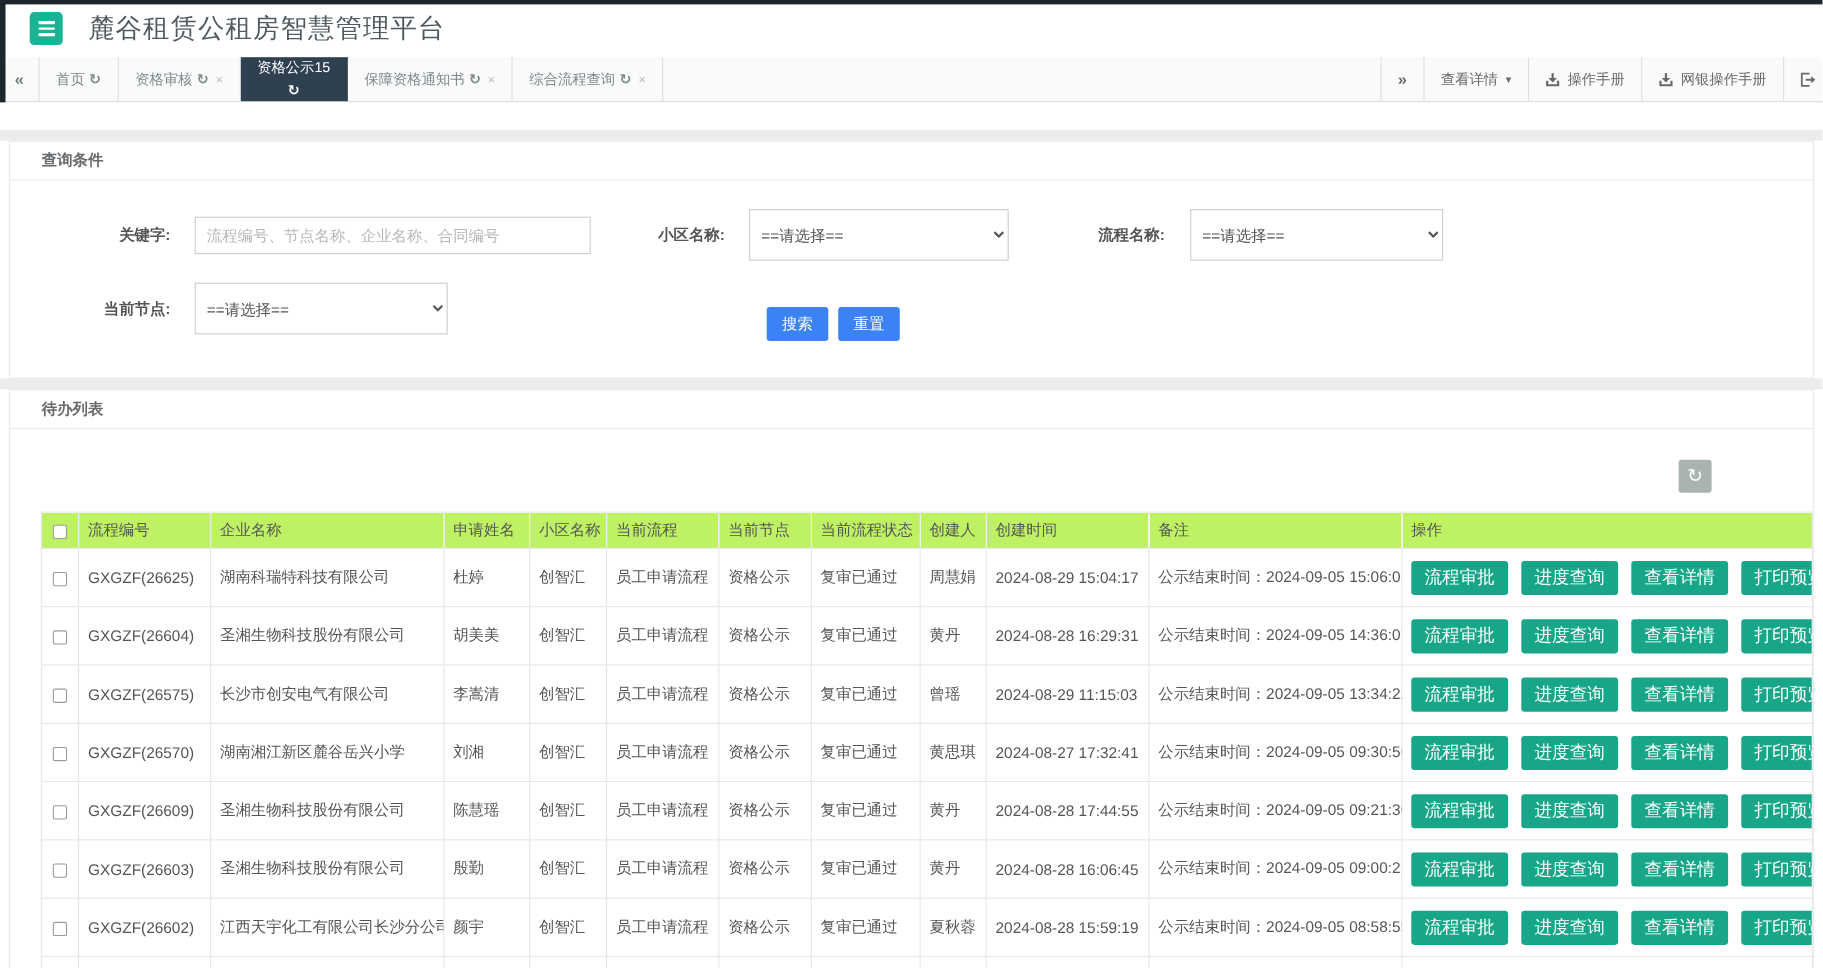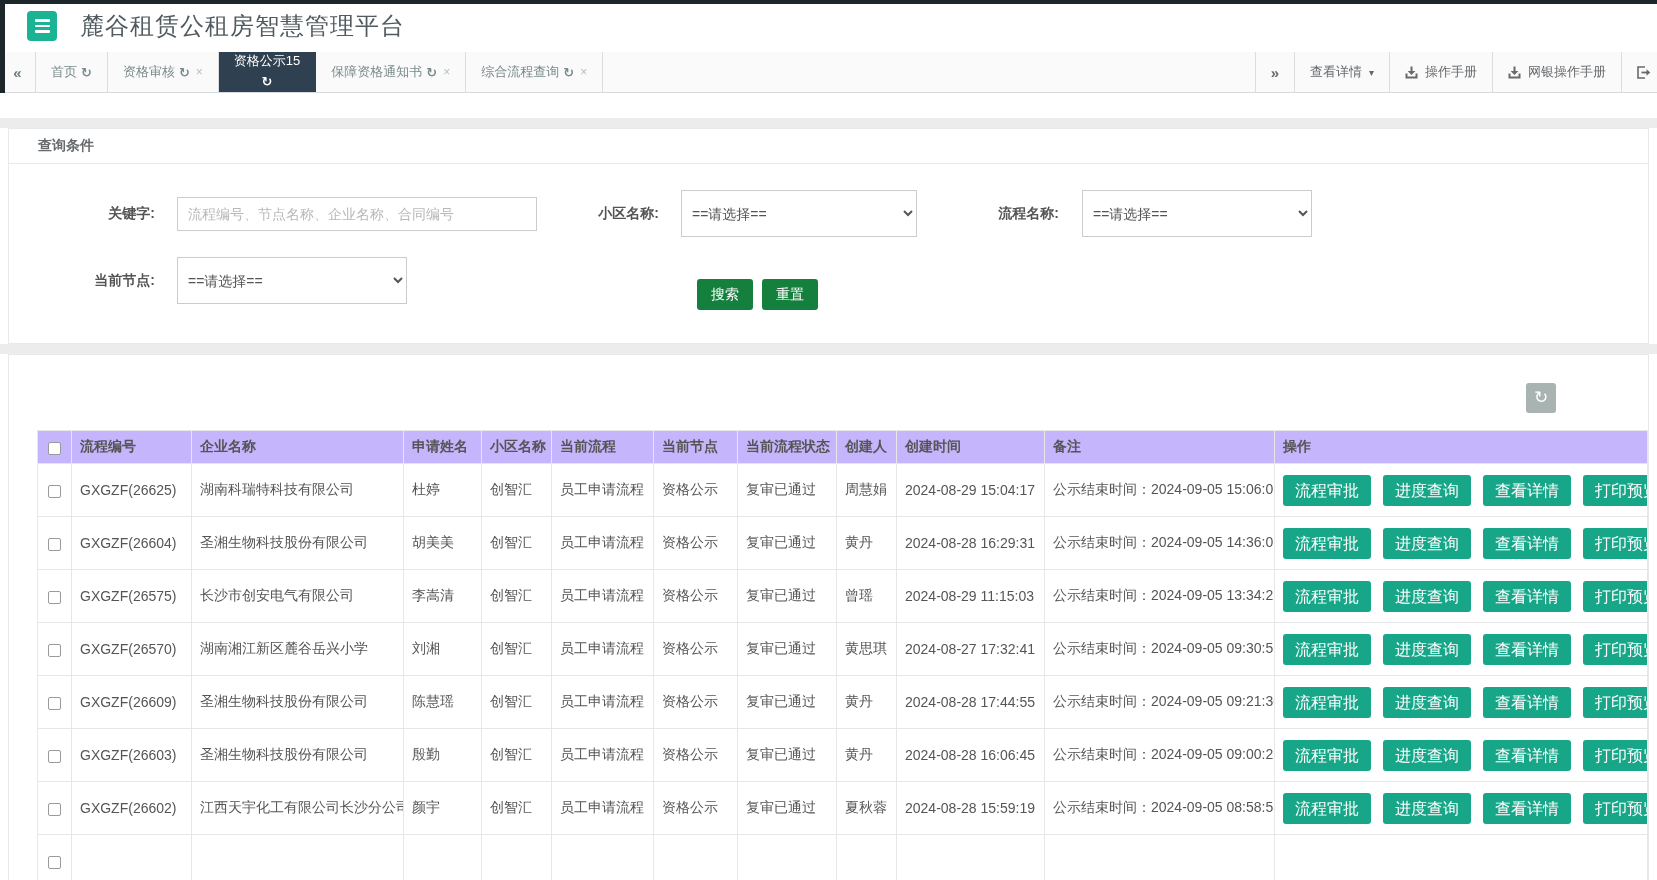--- a/index.html
+++ b/index.html
@@ -49,33 +49,33 @@
   .frow-2 { margin-top:14px; }
   .flabel  { width:131px; text-align:right; font-weight:bold; font-size:14px; color:#555; margin-right:22px; flex:none; }
   .flabel-2 { width:122px; text-align:right; font-weight:bold; font-size:14px; color:#555; margin-right:22px; flex:none; }
   .flabel-3 { width:142px; text-align:right; font-weight:bold; font-size:14px; color:#555; margin-right:23px; flex:none; }
   .finput { width:360px; height:34px; border:1px solid #ccc; padding:0 10px; font-size:14px; color:#555;
     font-family:"Liberation Sans","DejaVu Sans",sans-serif; }
   .finput::placeholder { color:#b8b8b8; opacity:1; }
   .fselect { width:236px; height:47px; border:1px solid #ccc; font-size:14px; color:#555; padding:0 6px;
     background:#fff; font-family:"Liberation Sans","DejaVu Sans",sans-serif; }
   .fselect.narrow { width:230px; }
-  .btn { height:31px; padding:0 14px; background:#15803d; color:#fff; border:none; border-radius:3px;
+  .btn { height:31px; padding:0 14px; background:#3b82f6; color:#fff; border:none; border-radius:3px;
     font-size:14px; cursor:pointer; font-family:"Liberation Sans","DejaVu Sans",sans-serif;margin-top:28px; }
   .btn-row-offset { margin-left:290px; display:flex; gap:9px; }
 
   
   .list-body { padding:28px 0 0 28px; }
   .refresh-row { display:flex; justify-content:flex-end; margin-right:92px; }
   .refresh-btn { width:30px; height:30px; border:none; border-radius:3px; background:#a9b3b1; color:#fff;
     font-size:17px; line-height:30px; text-align:center; cursor:pointer; padding:0; }
   table.todo { border-collapse:collapse; table-layout:fixed; width:1610px; margin-top:17px; font-size:14px; }
   table.todo th, table.todo td { border:1px solid #e7e7e7; padding:4px 8px; color:#555; overflow:hidden;
     white-space:nowrap; text-align:left; }
-  table.todo thead th { background:#c4b5fd; font-weight:bold; height:33px; }
+  table.todo thead th { background:#bef264; font-weight:normal; height:33px; }
   table.todo tbody td { height:53px; }
   .cell-cb { text-align:center !important; padding:4px 0 !important; }
   .cb { display:inline-block; width:13px; height:13px; border:1px solid #9a9a9a; border-radius:2px; background:#fff;
     vertical-align:middle; cursor:pointer; }
   .abtn { display:inline-block; height:31px; line-height:31px; padding:0 12px; background:#18a689; color:#fff;
     border:none; border-radius:3px; font-size:16px; margin-right:12px; cursor:pointer;
     font-family:"Liberation Sans","DejaVu Sans",sans-serif; }
 </style>
 </head>
 <body>
@@ -184,20 +184,21 @@
           <button class="btn">搜索</button>
           <button class="btn">重置</button>
         </div>
       </div>
     </div>
   </section>
 
   <div class="band"></div>
 
   <section class="panel">
+    <div class="panel-title">待办列表</div>
     <div class="list-body">
       <div class="refresh-row">
         <button class="refresh-btn">
           <span>↻</span>
         </button>
       </div>
       <table class="todo">
         <colgroup>
           <col style="width:34px">
             <col style="width:120px">

